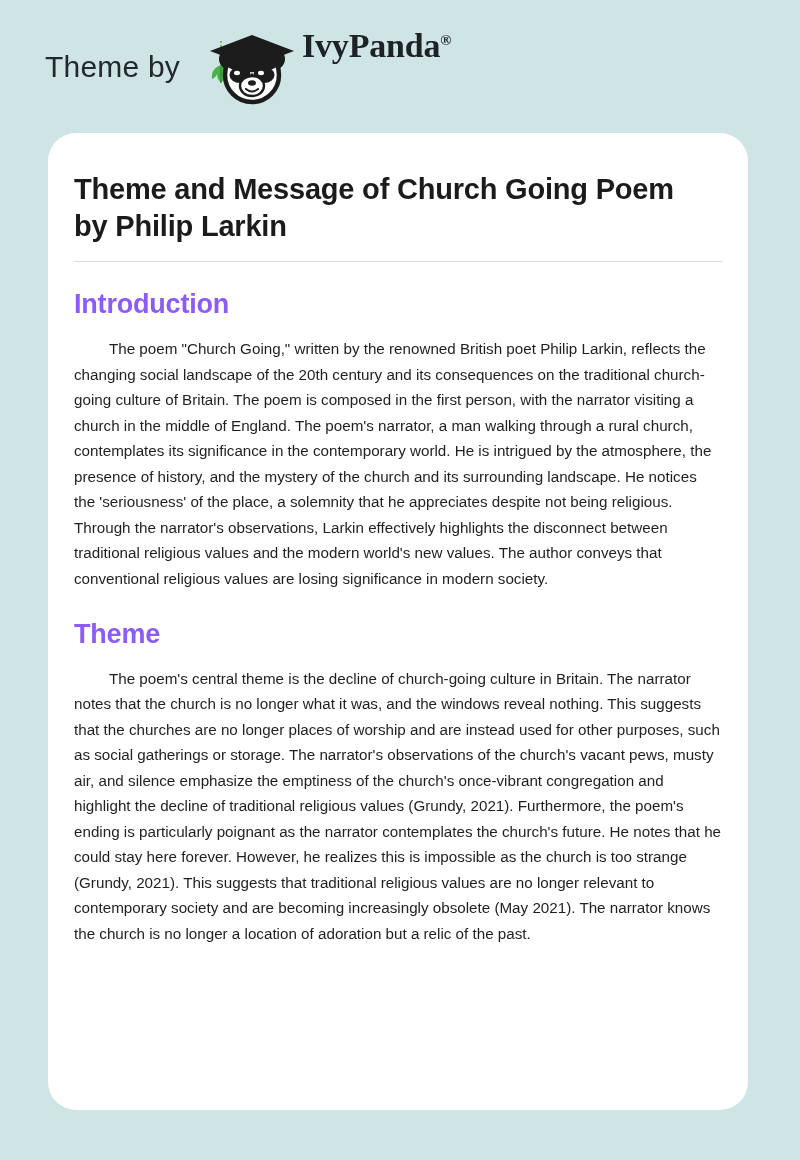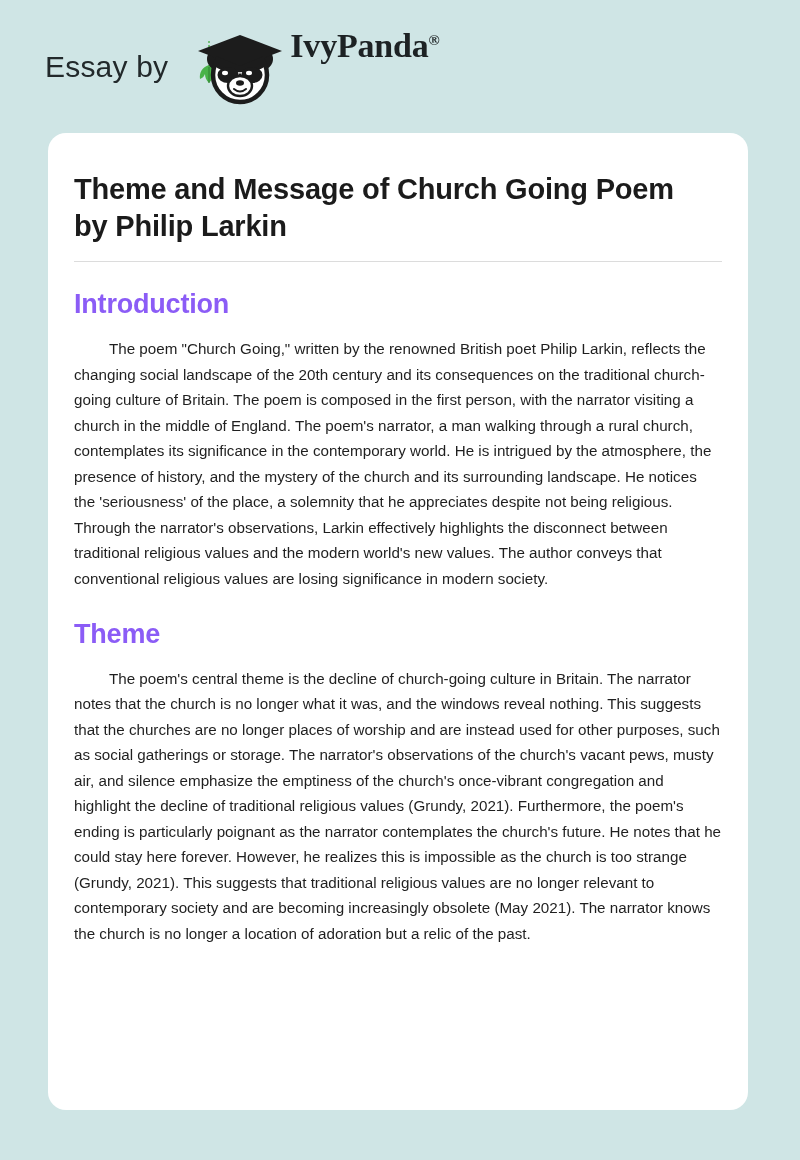--- a/index.html
+++ b/index.html
@@ -59,21 +59,21 @@
   }
 
   
   .essay-card {
     position: absolute;
     left: 48px;
     top: 133px;
     width: 700px;
     height: 977px;
     background: #ffffff;
-    border-radius: 18px;
+    border-radius: 28px;
     box-sizing: border-box;
     padding: 38px 26px 0 26px;
     overflow: hidden;
   }
 
   .essay-title {
     font-size: 29px;
     font-weight: 700;
     color: #1b1b1b;
     line-height: 1.28;
@@ -130,21 +130,21 @@
     text-align: left;
     max-width: 672px;
   }
 
   .section-block + .section-block { margin-top: 4px; }
 </style>
 </head>
 <body>
 
 <div class="page-header">
-  <span class="essay-by-text">Essay by</span>
+  <span class="essay-by-text">Theme by</span>
 
   <div class="brand-lockup">
 
     <span class="panda-logo">
       <svg class="panda-logo" viewBox="0 0 108 76" xmlns="http://www.w3.org/2000/svg" aria-hidden="true">
 
         <line x1="23" y1="12" x2="23" y2="38" stroke="#5cb85c" stroke-width="1.6" stroke-dasharray="2 2"></line>
         <path d="M23 36 c-7 2 -10 8 -9 14 c3 -1 4 -3 5 -5 c0 3 1 6 4 9 c3 -3 4 -6 4 -9 c1 2 2 4 5 5 c1 -6 -2 -12 -9 -14 z" fill="#49b349"></path>
         <path d="M23 38 l0 16" stroke="#2f7d32" stroke-width="1" fill="none"></path>
 

